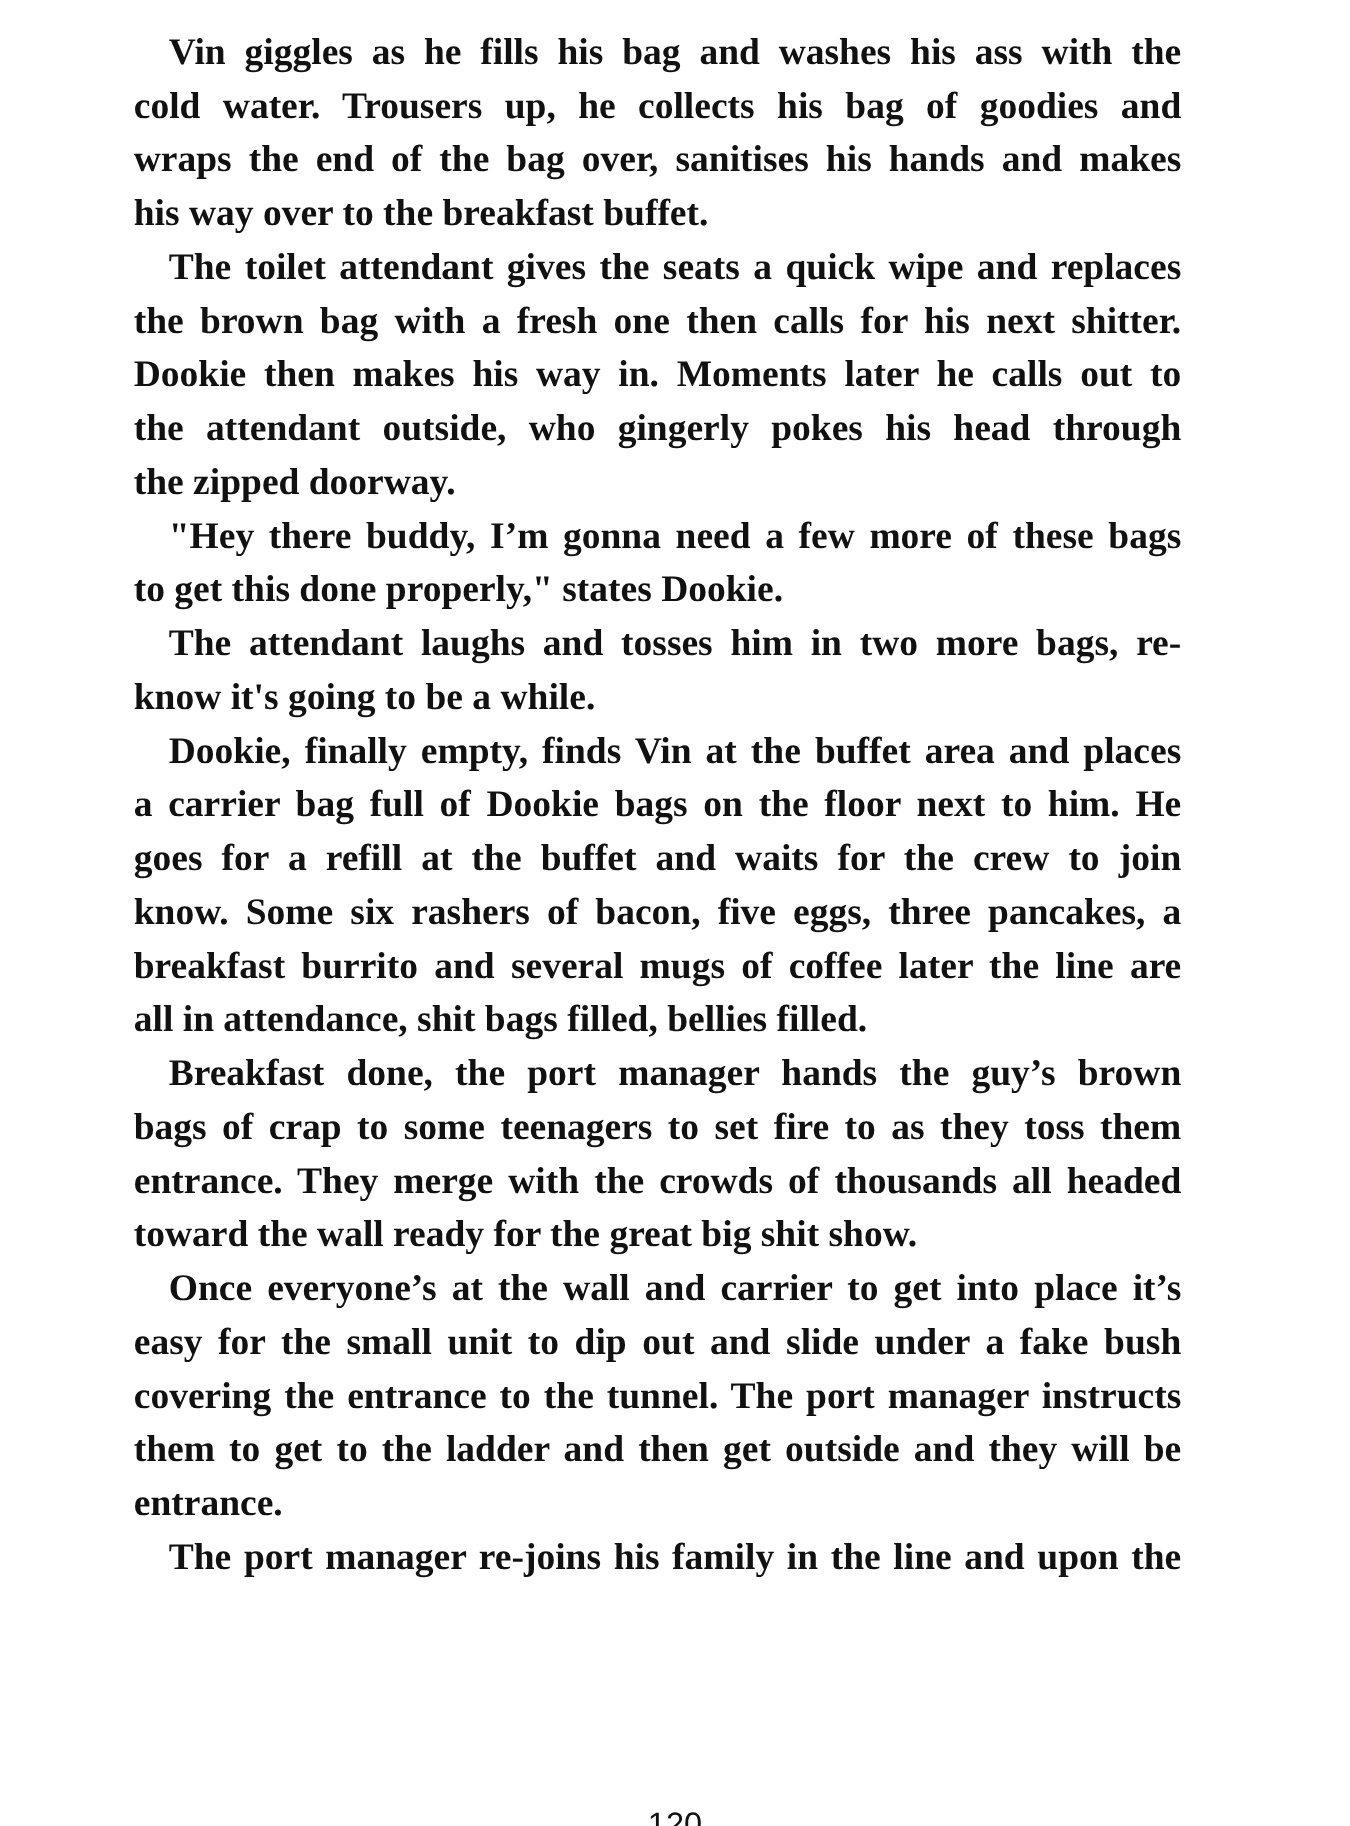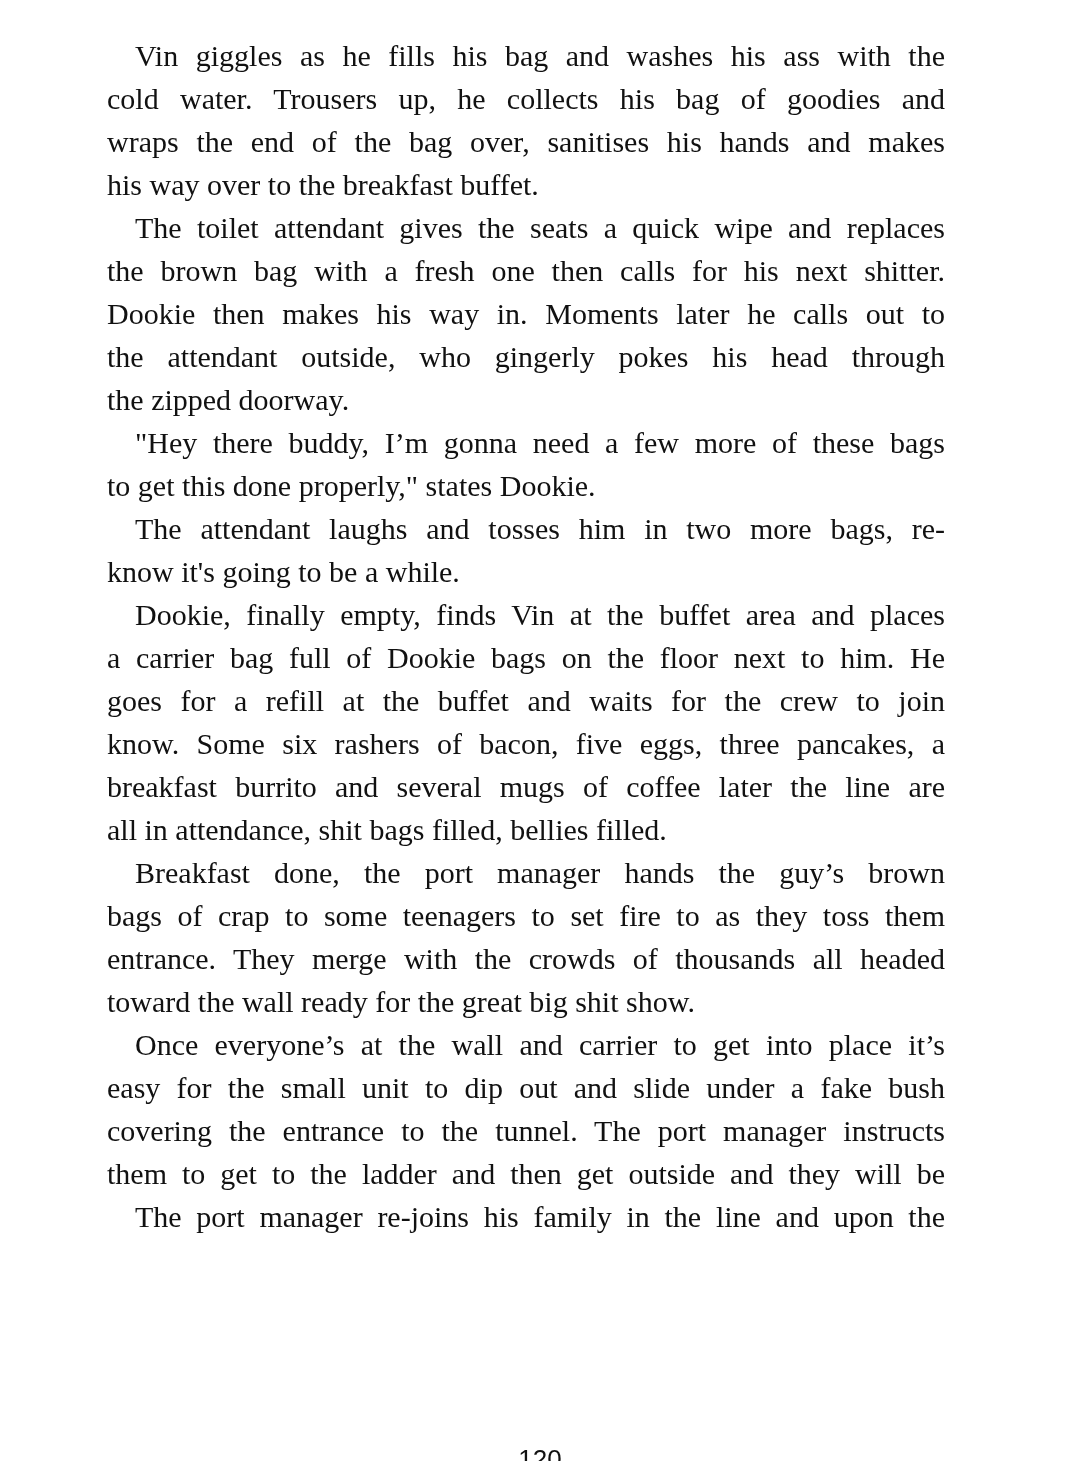--- a/index.html
+++ b/index.html
@@ -11,22 +11,23 @@
       width: 1080px;
       height: 1461px;
       overflow: hidden;
       position: relative;
       font-family: "Liberation Serif", "DejaVu Serif", serif;
       color: #111111;
     }
     .page {
       position: absolute;
       left: 107px;
-      top: 34px;
+      top: 20px;
       width: 838px;
+      font-weight: bold;
     }
     .para {
       margin: 0;
       font-size: 30px;
       line-height: 43px;
       text-align: justify;
       text-align-last: justify;
     }
     .line {
       display: block;
@@ -90,19 +91,20 @@
       <span class="line first">Breakfast done, the port manager hands the guy’s brown</span>
       <span class="line">bags of crap to some teenagers to set fire to as they toss them</span>
       <span class="line">entrance. They merge with the crowds of thousands all headed</span>
       <span class="line last">toward the wall ready for the great big shit show.</span>
     </p>
     <p class="para">
       <span class="line first">Once everyone’s at the wall and carrier to get into place it’s</span>
       <span class="line">easy for the small unit to dip out and slide under a fake bush</span>
       <span class="line">covering the entrance to the tunnel. The port manager instructs</span>
       <span class="line">them to get to the ladder and then get outside and they will be</span>
+      <span class="line last">entrance.</span>
     </p>
     <p class="para">
       <span class="line first">The port manager re-joins his family in the line and upon the</span>
     </p>
   </div>
 
 <div class="page-number">120</div>
 
 </body></html>

